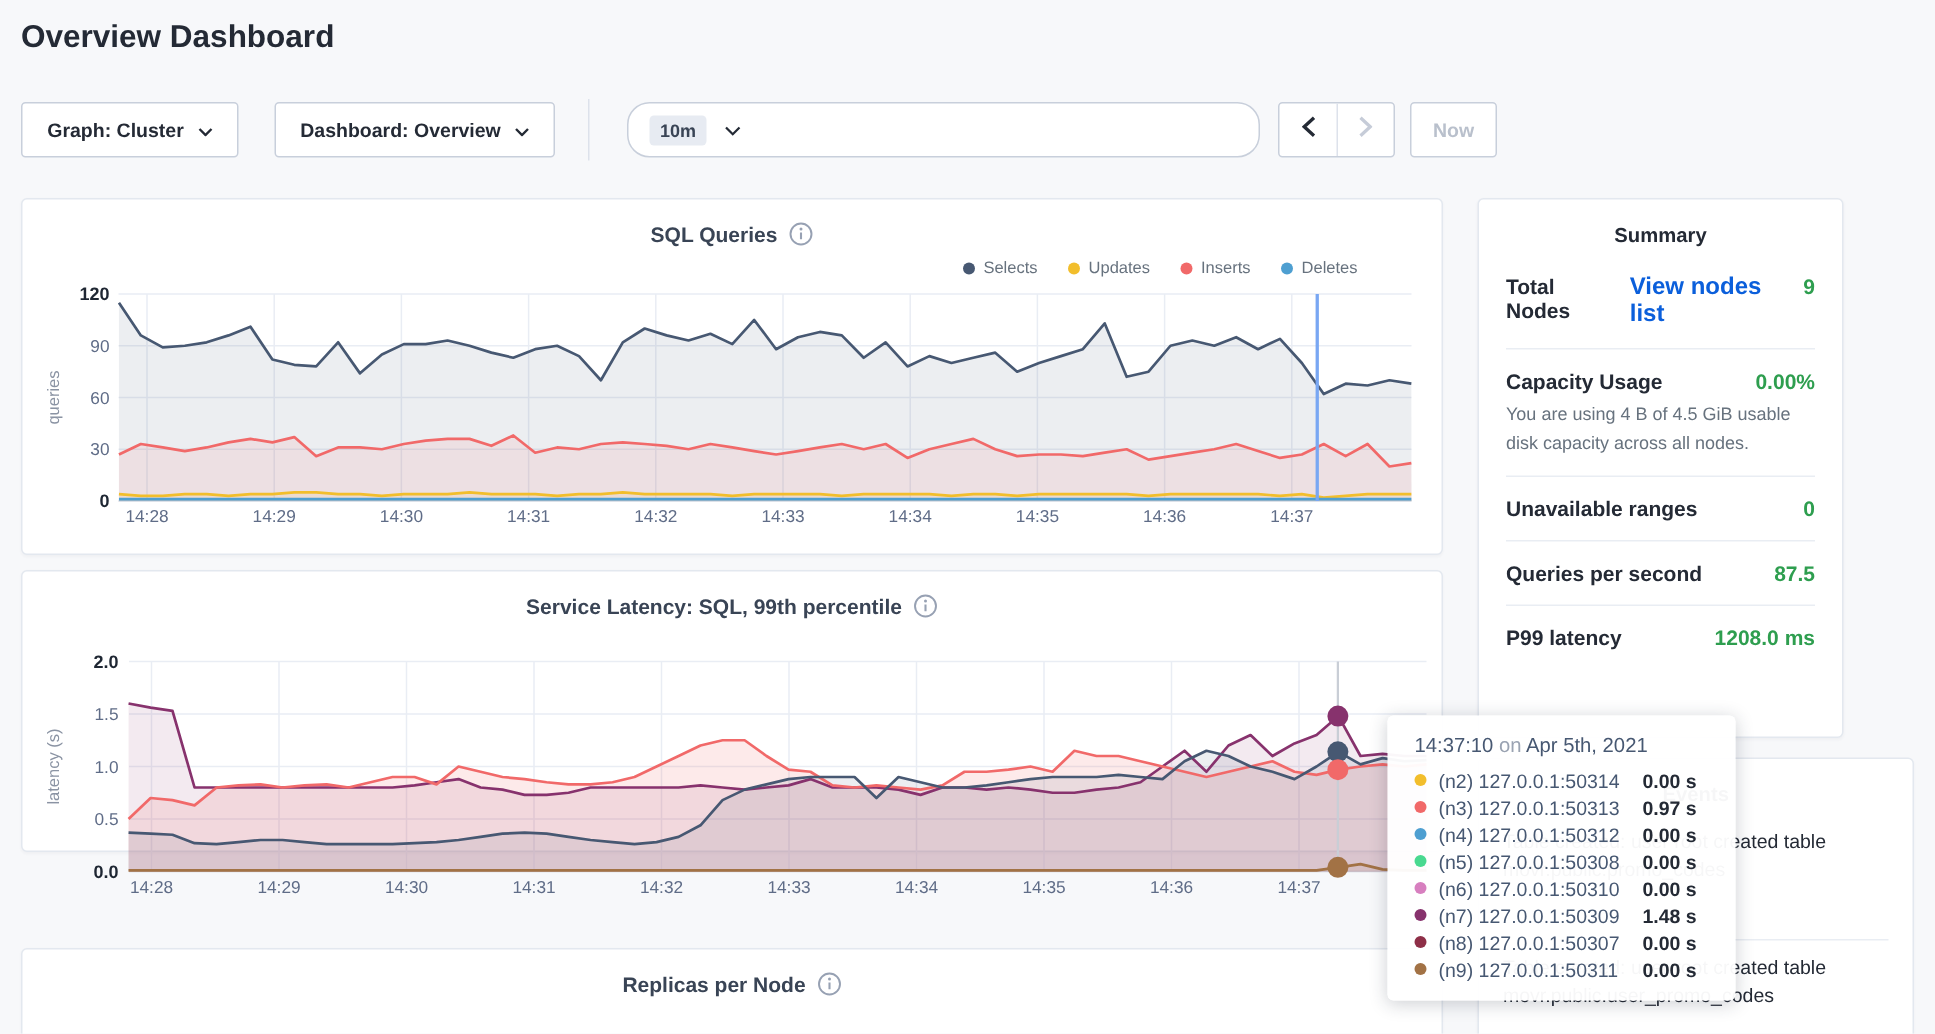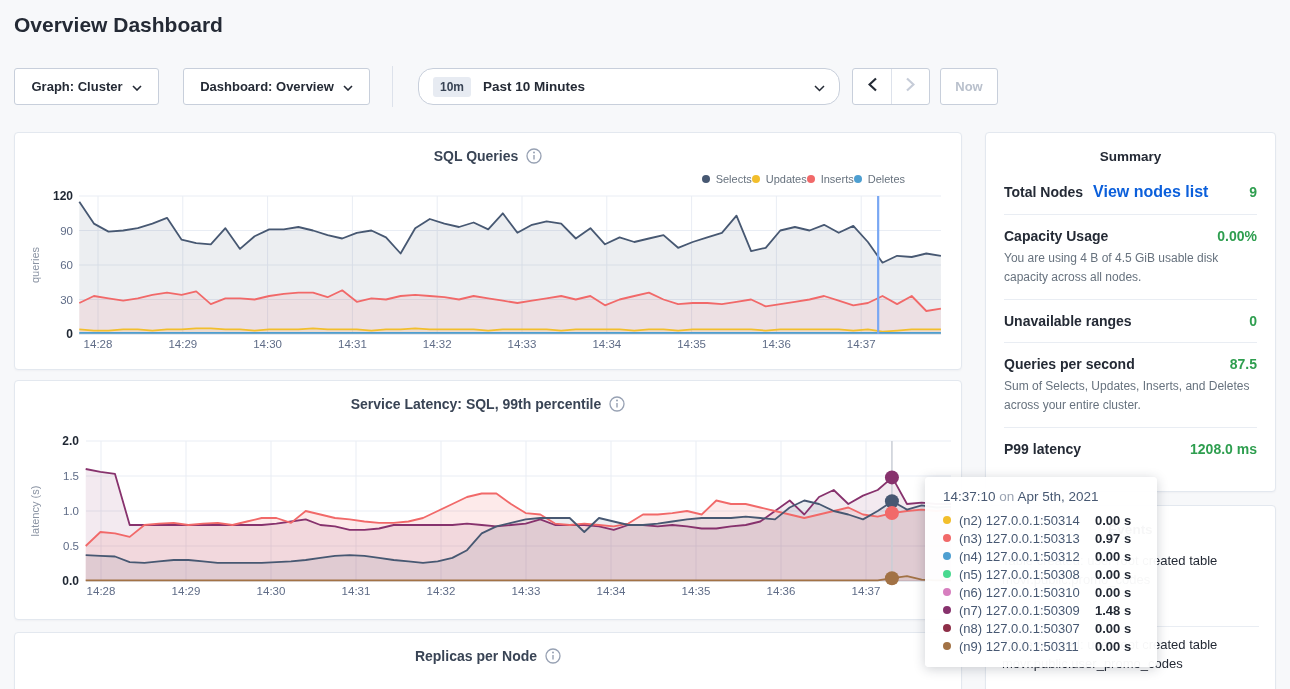--- a/index.html
+++ b/index.html
@@ -19,31 +19,31 @@
   .arrow-group { position:absolute; left:852px; top:68px; display:flex; border:1px solid #c8cfdb; border-radius:3px; background:#fff; height:37px; }
   .arrow-btn { width:38px; display:flex; align-items:center; justify-content:center; cursor:pointer; }
   .arrow-btn + .arrow-btn { border-left:1px solid #dde2eb; }
   .now-btn { left:940px; width:58px; color:#b9c0cc; cursor:default; }
 
   
   .card { position:absolute; background:#fff; border:1px solid #e3e8ef; border-radius:4px; box-shadow:0 1px 2px rgba(40,50,70,0.04); }
   .chart-card-title { position:absolute; top:15px; left:0; right:0; display:flex; justify-content:center; gap:8px;
                       font-size:14px; font-weight:700; color:#394455; }
   .info-icon { width:16px; height:16px; display:inline-flex; }
-  .legend { position:absolute; top:40px; right:56px; display:flex; align-items:center; }
+  .legend { position:absolute; top:40px; right:56px; display:flex; gap:20px; align-items:center; }
   .legend-item { display:flex; align-items:center; gap:6px; font-size:11px; color:#67727e; }
   .dot { width:8px; height:8px; border-radius:50%; display:inline-block; flex:none; }
   svg.chart { position:absolute; left:0; }
   svg text { font-family:"Liberation Sans",sans-serif; }
   .tick { font-size:11.5px; fill:#5f6c87; }
   .tick-strong { font-weight:700; fill:#1f2733; font-size:12px; }
   .axis-label { font-size:11px; fill:#8a93a3; }
 
   
-  .summary-card { left:985px; top:132px; width:291px; height:360px; padding:16px 18px; }
+  .summary-card { left:985px; top:132px; width:244px; height:360px; padding:16px 18px; }
   .panel-title { text-align:center; font-size:13.5px; font-weight:700; color:#242a35; margin-bottom:6px; }
   .sum-row { padding:13px 0; border-bottom:1px solid #e9edf3; }
   .sum-row:last-child { border-bottom:none; }
   .sum-line { display:flex; align-items:baseline; gap:10px; }
   .sum-label { font-size:14px; font-weight:700; color:#242a35; }
   .sum-link { font-size:16px; font-weight:700; color:#0b5fdb; cursor:pointer; text-decoration:none; }
   .sum-value { margin-left:auto; font-size:14px; font-weight:700; color:#2e9e4f; }
   .sum-caption { margin-top:5px; font-size:12px; color:#67727e; line-height:1.55; }
 
   
@@ -73,21 +73,20 @@
 </div>
 <div class="btn" style="left:183px;width:187px;">
   <span>Dashboard: Overview</span>
   <span><svg width="10" height="6">
         <polyline points="1,1 5,5 9,1" fill="none" stroke="#242a35" stroke-width="1.6"></polyline>
       </svg></span>
 </div>
 <div class="toolbar-divider"></div>
 <div class="timepicker">
   <span class="range-badge">10m</span>
-  <span class="range-label">Past 10 Minutes</span>
   <span><svg width="11" height="7">
         <polyline points="1,1 5.5,5.5 10,1" fill="none" stroke="#242a35" stroke-width="1.5"></polyline>
       </svg></span>
 </div>
 <div class="arrow-group">
   <div class="arrow-btn">
     <span><svg width="9" height="15">
           <polyline points="8,1.5 1.5,7.5 8,13.5" fill="none" stroke="#242a35" stroke-width="2.2"></polyline>
         </svg></span>
   </div>
@@ -168,21 +167,21 @@
       <path d="M64.3,147.8L78.9,147.8L93.5,147.8L108.2,147.8L122.8,147.8L137.4,147.8L152.0,147.8L166.6,147.8L181.2,147.8L195.8,147.8L210.4,147.8L225.0,147.8L239.6,147.8L254.2,147.8L268.8,147.8L283.4,147.8L298.0,147.8L312.6,147.8L327.2,147.8L341.8,147.8L356.4,147.8L371.0,147.8L385.6,147.8L400.2,147.8L414.8,147.8L429.4,147.8L444.0,147.8L458.6,147.8L473.2,147.8L487.8,147.8L502.4,147.8L517.0,147.8L531.6,147.8L546.2,147.8L560.8,147.8L575.4,147.8L590.0,147.8L604.6,147.8L619.3,147.8L633.9,147.8L648.5,147.8L663.1,147.8L677.7,147.8L692.3,147.8L706.9,147.8L721.5,147.8L736.1,147.8L750.7,147.8L765.3,147.8L779.9,147.8L794.5,147.8L809.1,147.8L823.7,147.8L838.3,147.8L852.9,147.8L867.5,147.8L882.1,147.8L896.7,147.8L911.3,147.8L925.9,147.8L926,149L64.3,149Z" fill="rgba(78,159,209,0.08)" stroke="none"></path>
       <path d="M64.3,16.8L78.9,38.6L93.5,46.6L108.2,45.5L122.8,43.2L137.4,38.6L152.0,32.8L166.6,54.7L181.2,58.2L195.8,59.3L210.4,43.2L225.0,63.9L239.6,51.3L254.2,44.4L268.8,44.4L283.4,42.0L298.0,45.5L312.6,50.1L327.2,53.5L341.8,47.8L356.4,45.5L371.0,52.4L385.6,68.5L400.2,43.2L414.8,34.0L429.4,38.6L444.0,42.0L458.6,37.5L473.2,44.4L487.8,28.3L502.4,47.8L517.0,39.8L531.6,36.3L546.2,38.6L560.8,53.5L575.4,43.2L590.0,59.3L604.6,52.4L619.3,57.0L633.9,53.5L648.5,50.1L663.1,62.8L677.7,57.0L692.3,52.4L706.9,47.8L721.5,30.6L736.1,66.2L750.7,62.8L765.3,45.5L779.9,42.0L794.5,45.5L809.1,39.8L823.7,47.8L838.3,40.9L852.9,57.0L867.5,77.7L882.1,70.8L896.7,72.0L911.3,68.5L925.9,70.8" fill="none" stroke="#475872" stroke-width="1.8" stroke-linejoin="round"></path>
       <path d="M64.3,144.4L78.9,145.6L93.5,145.6L108.2,144.4L122.8,144.4L137.4,145.6L152.0,144.4L166.6,144.4L181.2,143.3L195.8,143.3L210.4,144.4L225.0,144.4L239.6,145.6L254.2,144.4L268.8,144.4L283.4,144.4L298.0,143.3L312.6,144.4L327.2,144.4L341.8,144.4L356.4,145.6L371.0,144.4L385.6,144.4L400.2,143.3L414.8,144.4L429.4,144.4L444.0,144.4L458.6,144.4L473.2,145.6L487.8,144.4L502.4,144.4L517.0,144.4L531.6,144.4L546.2,145.6L560.8,144.4L575.4,144.4L590.0,144.4L604.6,144.4L619.3,145.6L633.9,144.4L648.5,144.4L663.1,145.6L677.7,144.4L692.3,144.4L706.9,144.4L721.5,144.4L736.1,144.4L750.7,145.6L765.3,144.4L779.9,144.4L794.5,144.4L809.1,144.4L823.7,144.4L838.3,145.6L852.9,144.4L867.5,146.7L882.1,145.6L896.7,144.4L911.3,144.4L925.9,144.4" fill="none" stroke="#f2be2c" stroke-width="1.8" stroke-linejoin="round"></path>
       <path d="M64.3,118.0L78.9,111.0L93.5,113.3L108.2,115.7L122.8,113.3L137.4,109.9L152.0,107.6L166.6,109.9L181.2,106.4L195.8,119.1L210.4,113.3L225.0,113.3L239.6,114.5L254.2,111.0L268.8,108.8L283.4,107.6L298.0,107.6L312.6,112.2L327.2,105.3L341.8,116.8L356.4,113.3L371.0,114.5L385.6,111.0L400.2,109.9L414.8,111.0L429.4,112.2L444.0,114.5L458.6,111.0L473.2,113.3L487.8,115.7L502.4,118.0L517.0,115.7L531.6,113.3L546.2,111.0L560.8,114.5L575.4,111.0L590.0,120.3L604.6,114.5L619.3,111.0L633.9,107.6L648.5,114.5L663.1,119.1L677.7,118.0L692.3,118.0L706.9,119.1L721.5,116.8L736.1,114.5L750.7,121.4L765.3,119.1L779.9,116.8L794.5,114.5L809.1,111.0L823.7,115.7L838.3,120.3L852.9,118.0L867.5,111.0L882.1,119.1L896.7,111.0L911.3,126.0L925.9,123.7" fill="none" stroke="#f16969" stroke-width="1.8" stroke-linejoin="round"></path>
       <path d="M64.3,147.8L78.9,147.8L93.5,147.8L108.2,147.8L122.8,147.8L137.4,147.8L152.0,147.8L166.6,147.8L181.2,147.8L195.8,147.8L210.4,147.8L225.0,147.8L239.6,147.8L254.2,147.8L268.8,147.8L283.4,147.8L298.0,147.8L312.6,147.8L327.2,147.8L341.8,147.8L356.4,147.8L371.0,147.8L385.6,147.8L400.2,147.8L414.8,147.8L429.4,147.8L444.0,147.8L458.6,147.8L473.2,147.8L487.8,147.8L502.4,147.8L517.0,147.8L531.6,147.8L546.2,147.8L560.8,147.8L575.4,147.8L590.0,147.8L604.6,147.8L619.3,147.8L633.9,147.8L648.5,147.8L663.1,147.8L677.7,147.8L692.3,147.8L706.9,147.8L721.5,147.8L736.1,147.8L750.7,147.8L765.3,147.8L779.9,147.8L794.5,147.8L809.1,147.8L823.7,147.8L838.3,147.8L852.9,147.8L867.5,147.8L882.1,147.8L896.7,147.8L911.3,147.8L925.9,147.8" fill="none" stroke="#4e9fd1" stroke-width="1.8" stroke-linejoin="round"></path>
       <line x1="863.16" x2="863.16" y1="11" y2="149" stroke="#79a7f3" stroke-width="2.2"></line>
       <text x="24" y="80" text-anchor="middle" class="axis-label" transform="rotate(-90 24 80)">queries</text>
     </svg>
 </div>
 
-<div class="card" style="left:14px;top:380px;width:948px;height:240px;">
+<div class="card" style="left:14px;top:380px;width:948px;height:188px;">
   <div class="chart-card-title">
     <span>Service Latency: SQL, 99th percentile</span>
     <span class="info-icon">
       <svg width="16" height="16">
           <circle cx="8" cy="8" r="7" fill="none" stroke="#97a1b3" stroke-width="1.3"></circle>
           <circle cx="8" cy="4.6" r="1" fill="#97a1b3"></circle>
           <line x1="8" y1="7" x2="8" y2="11.5" stroke="#97a1b3" stroke-width="1.4"></line>
         </svg>
     </span>
   </div>
@@ -268,21 +267,20 @@
     <div class="sum-line">
       <span class="sum-label">Unavailable ranges</span>
       <span class="sum-value">0</span>
     </div>
   </div>
   <div class="sum-row">
     <div class="sum-line">
       <span class="sum-label">Queries per second</span>
       <span class="sum-value">87.5</span>
     </div>
-    <div class="sum-caption">Sum of Selects, Updates, Inserts, and Deletes across your entire cluster.</div>
   </div>
   <div class="sum-row">
     <div class="sum-line">
       <span class="sum-label">P99 latency</span>
       <span class="sum-value">1208.0 ms</span>
     </div>
   </div>
 </div>
 
 <div class="card events-card">

